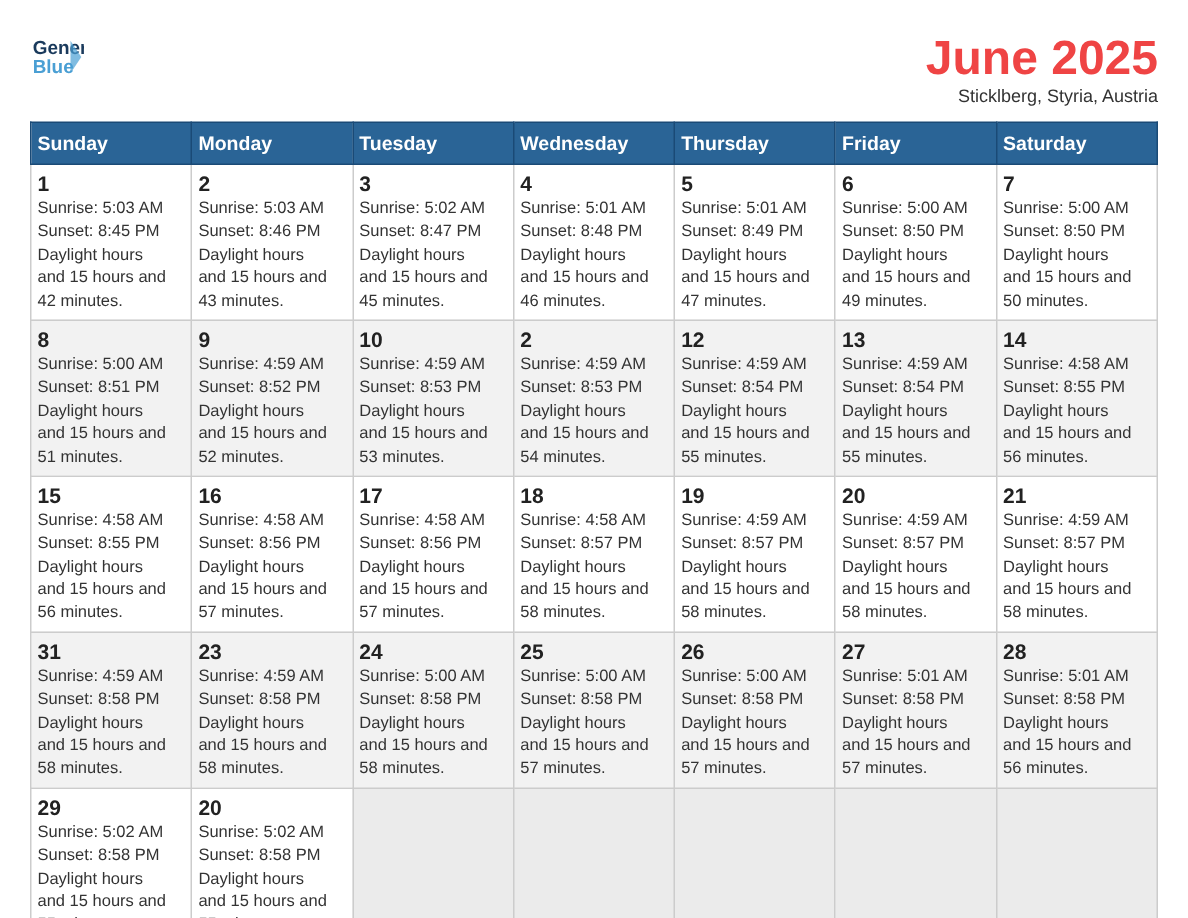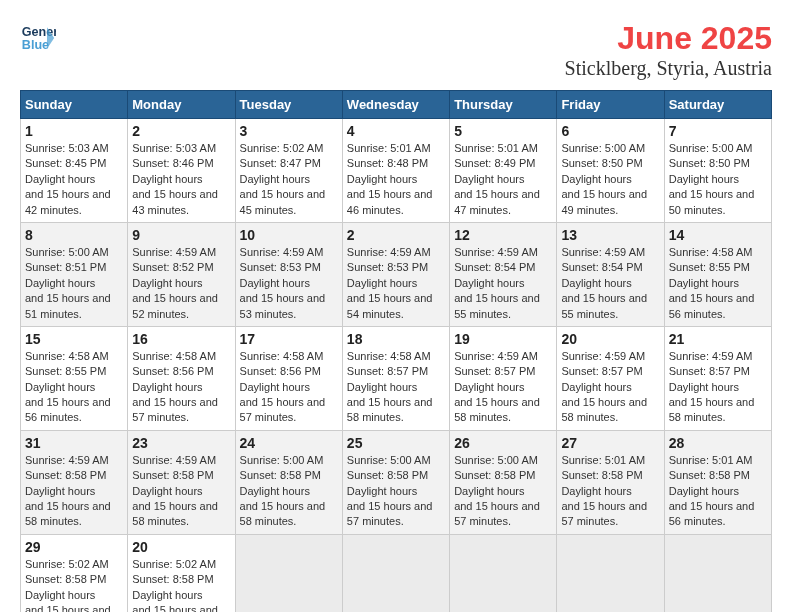--- a/index.html
+++ b/index.html
@@ -27,23 +27,22 @@
     }
     .title-area {
       text-align: right;
     }
     .calendar-title {
       font-size: 32px;
       font-weight: bold;
       color: #ef4444;
     }
     .calendar-subtitle {
-      font-size: 20px;
+      font-size: 12px;
       color: #333;
-      font-family: Liberation Serif, serif;
     }
     table {
       width: 100%;
       border-collapse: collapse;
       font-size: 11px;
     }
     thead th {
       background-color: #2a6496;
       color: #fff;
       padding: 6px 4px;

